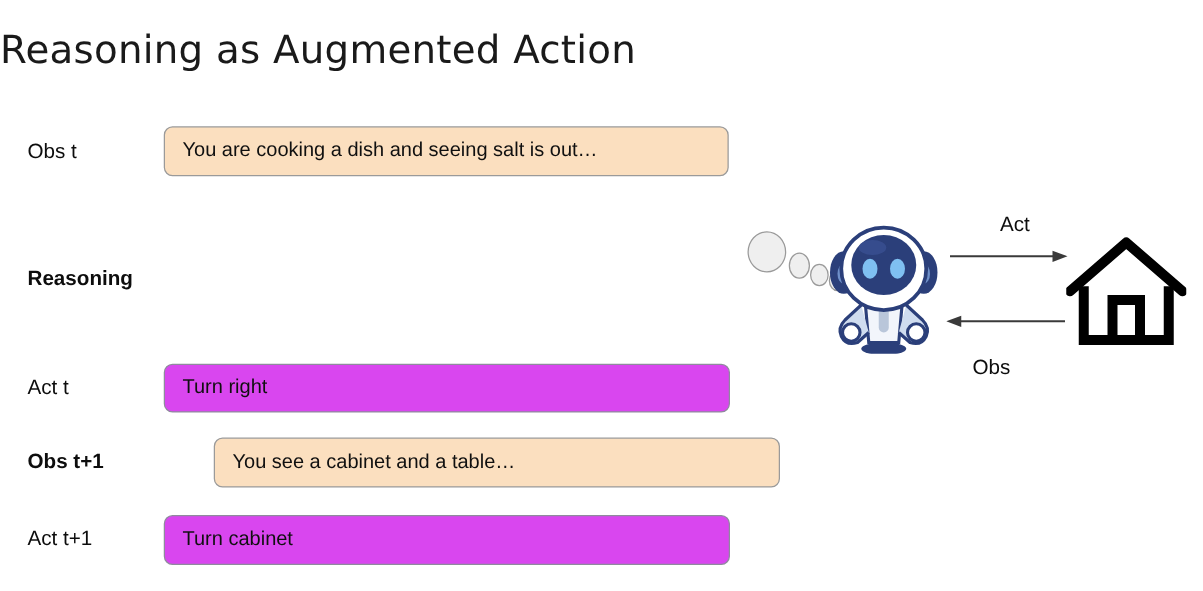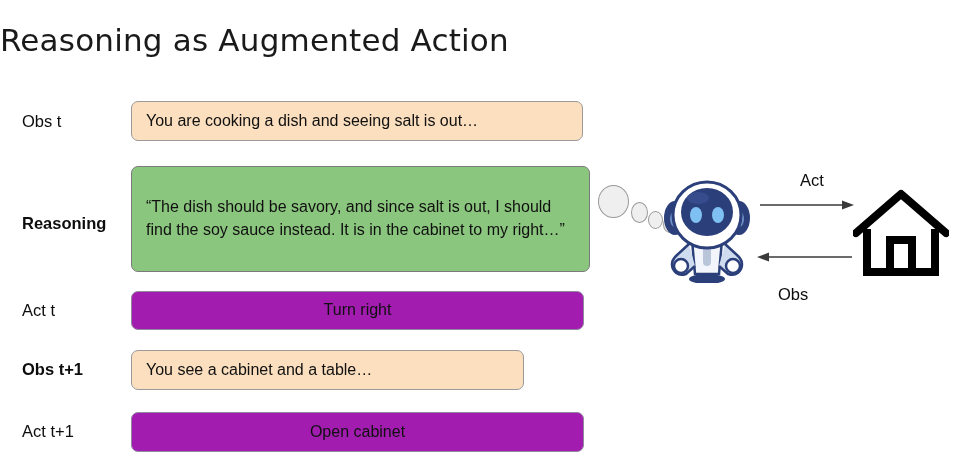--- a/index.html
+++ b/index.html
@@ -52,21 +52,21 @@
     border-radius: 7px;
     border: 1px solid #8d8d93;
     padding: 0 14px;
     display: flex;
     align-items: center;
     font-size: 16px;
     line-height: 1.42;
     color: #101010;
   }
   .box.obs   { background: #fbdfbf; border-color: #9a9a9a; }
-  .box.act   { background: #a21caf; border-color: #8f8a9e; justify-content: center; }
+  .box.act   { background: #d946ef; border-color: #8f8a9e; }
   .box.think { background: #8bc67e; border-color: #7a7a7a; }
 
   .box-text { display: block; }
 
   
   .thought-bubble {
     position: absolute;
     border: 1px solid #9a9a9a;
     background: #efefef;
     border-radius: 50%;
@@ -91,34 +91,31 @@
   <div class="row-label" style="top:112px;">Obs t</div>
   <div class="row-label bold" style="top:214px;">Reasoning</div>
   <div class="row-label" style="top:301px;">Act t</div>
   <div class="row-label" style="top:360px;font-weight:bold;">Obs t+1</div>
   <div class="row-label" style="top:422px;">Act t+1</div>
 
   <div class="box obs" style="top:101px; width:452px; height:40px;">
     <span class="box-text">You are cooking a dish and seeing salt is out…</span>
   </div>
 
-  <div class="box think" style="top:166px; width:459px; height:106px;">
-    <span class="box-text">“The dish should be savory, and since salt is out, I should find the soy sauce instead. It is in the cabinet to my right…”</span>
-  </div>
 
   <div class="box act" style="top:291px; width:453px; height:39px;">
     <span class="box-text">Turn right</span>
   </div>
 
-  <div class="box obs" style="top:350px; width:393px; height:40px;">
+  <div class="box obs" style="top:350px; width:453px; height:40px;margin-left:40px;">
     <span class="box-text">You see a cabinet and a table…</span>
   </div>
 
   <div class="box act" style="top:412px; width:453px; height:40px;">
-    <span class="box-text">Open cabinet</span>
+    <span class="box-text">Turn cabinet</span>
   </div>
 
   <div class="thought-bubble" style="left:598px; top:185px; width:29px; height:31px;"></div>
   <div class="thought-bubble" style="left:631px; top:202px; width:15px; height:19px;"></div>
   <div class="thought-bubble" style="left:648px; top:211px; width:13px; height:16px;"></div>
   <div class="thought-bubble" style="left:663px; top:216px; width:12px; height:15px;"></div>
 
   <svg class="robot" width="90" height="105" viewBox="0 0 90 105">
 
     <ellipse cx="13" cy="40" rx="11" ry="17" fill="#2b3f7a"></ellipse>

